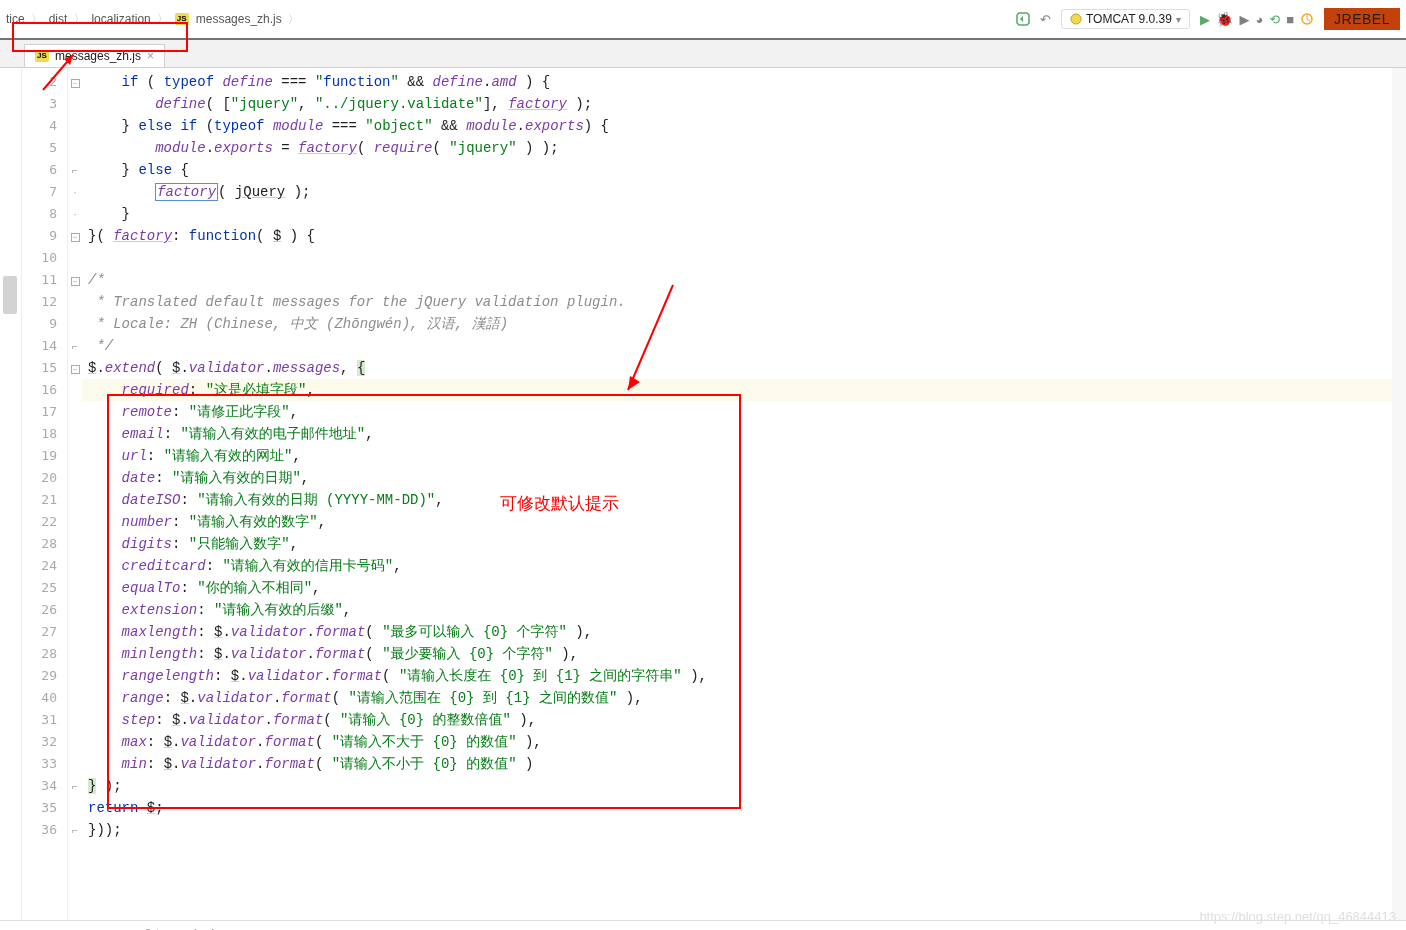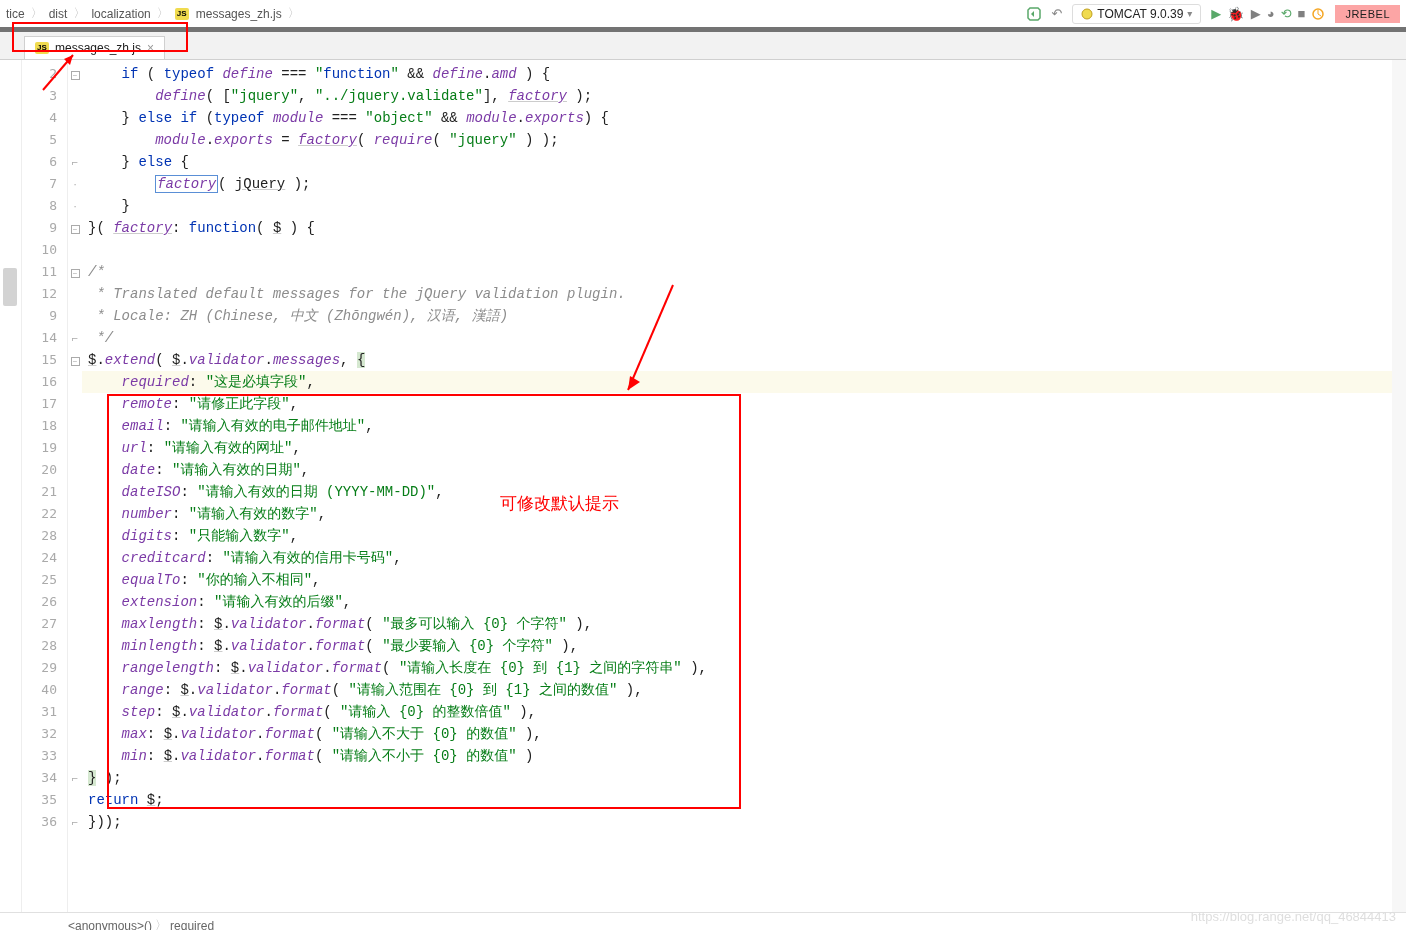--- a/index.html
+++ b/index.html
@@ -8,23 +8,23 @@
   background: #fff;
   font-size: 13px;
   color: #212121;
   overflow: hidden;
   width: 1406px;
   height: 930px;
 }
 .top-bar {
   display: flex;
   align-items: center;
-  height: 32px;
-  background: #fff;
-  border-bottom: 5px solid #737373;
+  height: 40px;
+  background: #fff;
+  border-bottom: 2px solid #737373;
   padding: 0 6px;
 }
 .breadcrumb {
   display: flex;
   align-items: center;
   gap: 4px;
   color: #666;
   font-size: 12px;
   flex: 1;
 }
@@ -55,23 +55,23 @@
   gap: 4px;
   border: 1px solid #ddd;
   padding: 2px 8px;
   border-radius: 3px;
   font-size: 12px;
 }
 .run-btns { display: flex; gap: 6px; align-items: center; }
 .tri-green { color: #59a869; }
 .tri-gray { color: #808080; }
 .jrebel-btn {
-  background: #fca5a5;
+  background: #c2410c;
   padding: 3px 10px;
-  font-size: 11px;
+  font-size: 14px;
   letter-spacing: 0.5px;
 }
 .tab-strip {
   height: 28px;
   display: flex;
   align-items: flex-end;
   background: #f2f2f2;
   border-bottom: 1px solid #d0d0d0;
   padding-left: 24px;
 }
@@ -353,13 +353,13 @@
 <div class="red-box-code" style="left:107px; top:394px; width:634px; height:415px;"></div>
 <svg class="arrow-svg" style="left:38px; top:50px;" width="42" height="42">
   <line x1="5" y1="40" x2="35" y2="5" stroke="red" stroke-width="2"></line>
   <polygon points="35,5 26,9 32,15" fill="red"></polygon>
 </svg>
 <svg class="arrow-svg" style="left:618px; top:280px;" width="60" height="120">
   <line x1="55" y1="5" x2="10" y2="110" stroke="red" stroke-width="2"></line>
   <polygon points="10,110 12,96 22,102" fill="red"></polygon>
 </svg>
 <div class="red-text" style="left:500px; top:492px;">可修改默认提示</div>
-<div class="watermark">https://blog.range.net/qq_46844413</div>
+<div class="watermark">https://blog.step.net/qq_46844413</div>
 
 </body></html>

